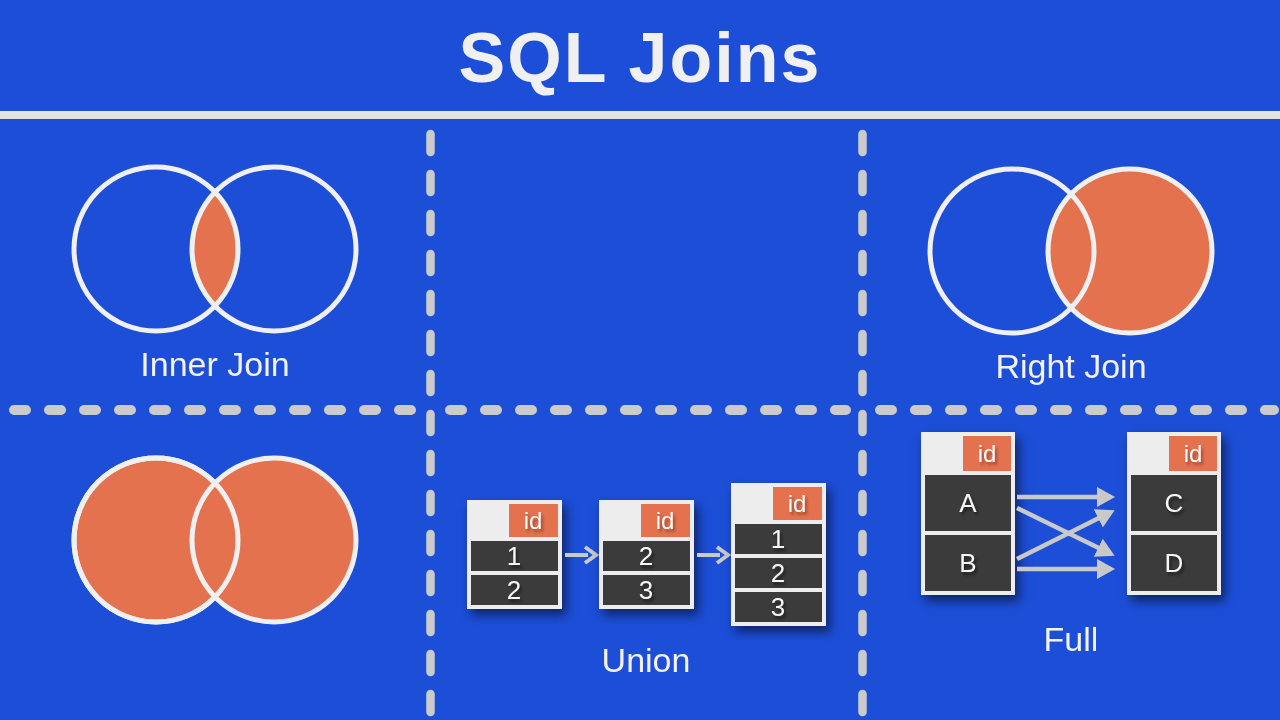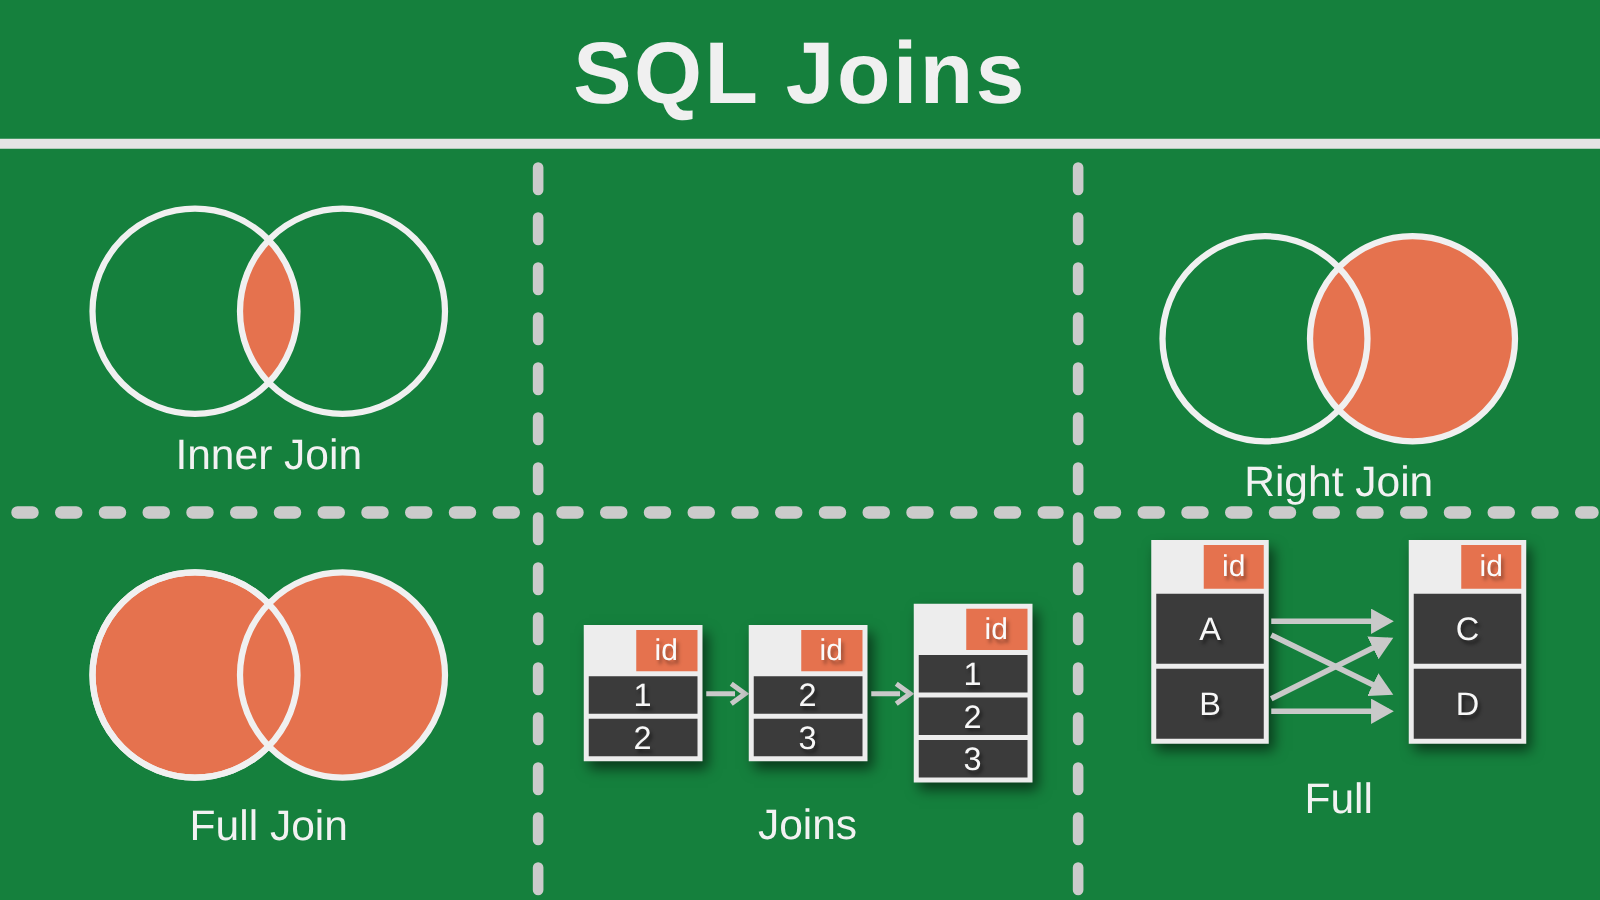--- a/index.html
+++ b/index.html
@@ -1,39 +1,39 @@
 <!DOCTYPE html>
 <html><head>
 <meta charset="utf-8">
 <style>
   html,body{margin:0;padding:0;background:#000;}
   #stage{
     position:relative;width:1280px;height:720px;overflow:hidden;
-    background:#15803d;
+    background:#1d4ed8;
     font-family:"Liberation Sans", sans-serif;
     -webkit-font-smoothing:antialiased;
   }
   
   .title{
     position:absolute;top:8px;left:0;width:100%;height:100px;
     display:flex;align-items:center;justify-content:center;
     color:#F0F0F0;font-size:70px;font-weight:600;letter-spacing:2px;
   }
   .rule{
     position:absolute;top:111px;left:0;width:1280px;height:8px;
     background:#E4E4E4;
   }
   
   .cell{
     position:absolute;display:flex;flex-direction:column;align-items:center;
     justify-content:flex-start;
   }
   #cell-inner{left:0;   top:119px;width:430px;height:289px;padding-top:41px;gap:6px;}
   #cell-left {left:430px;top:119px;width:432px;height:289px;padding-top:41px;gap:6px;}
-  #cell-right{left:862px;top:119px;width:418px;height:289px;padding-top:63px;gap:6px;}
+  #cell-right{left:862px;top:119px;width:418px;height:289px;padding-top:43px;gap:6px;}
   #cell-full {left:0;   top:408px;width:430px;height:312px;padding-top:43px;gap:12px;}
   #cell-union{left:430px;top:408px;width:432px;height:312px;padding-top:75px;gap:14px;}
   #cell-cross{left:862px;top:408px;width:418px;height:312px;padding-top:24px;gap:24px;}
   .cell-label{
     color:#F2F2F2;font-size:34px;line-height:40px;white-space:nowrap;
   }
   
   .content-row{display:flex;flex-direction:row;align-items:center;}
   .tbl{
     background:#EDEDED;padding:4px;display:flex;flex-direction:column;gap:4px;
@@ -95,21 +95,20 @@
     </svg>
     <div class="cell-label">Right Join</div>
   </div>
 
   <div class="cell" id="cell-full">
     <svg width="302" height="178" viewBox="0 0 302 178">
       <circle cx="92" cy="89" r="82" fill="#E5724E" stroke="#F0F0F0" stroke-width="5"></circle>
       <circle cx="210" cy="89" r="82" fill="#E5724E" stroke="#F0F0F0" stroke-width="5"></circle>
       <circle cx="92" cy="89" r="82" fill="none" stroke="#F0F0F0" stroke-width="5"></circle>
     </svg>
-    <div class="cell-label">Full Join</div>
   </div>
 
   <div class="cell" id="cell-union">
     <div class="content-row">
       <div class="tbl tbl-union">
         <div class="th">id</div>
         <div class="td">1</div>
         <div class="td">2</div>
       </div>
       <svg width="37" height="24" viewBox="0 0 37 24">
@@ -125,21 +124,21 @@
         <line x1="3" y1="12" x2="26" y2="12" stroke="#C9C9C9" stroke-width="4"></line>
         <path d="M23,4 L34,12 L23,20" fill="none" stroke="#C9C9C9" stroke-width="4" stroke-linejoin="miter"></path>
       </svg>
       <div class="tbl tbl-union">
         <div class="th">id</div>
         <div class="td">1</div>
         <div class="td">2</div>
         <div class="td">3</div>
       </div>
     </div>
-    <div class="cell-label">Joins</div>
+    <div class="cell-label">Union</div>
   </div>
 
   <div class="cell" id="cell-cross">
     <div class="content-row">
       <div class="tbl tbl-cross">
         <div class="th">id</div>
         <div class="td">A</div>
         <div class="td">B</div>
       </div>
       <svg width="112" height="163" viewBox="0 0 112 163">

